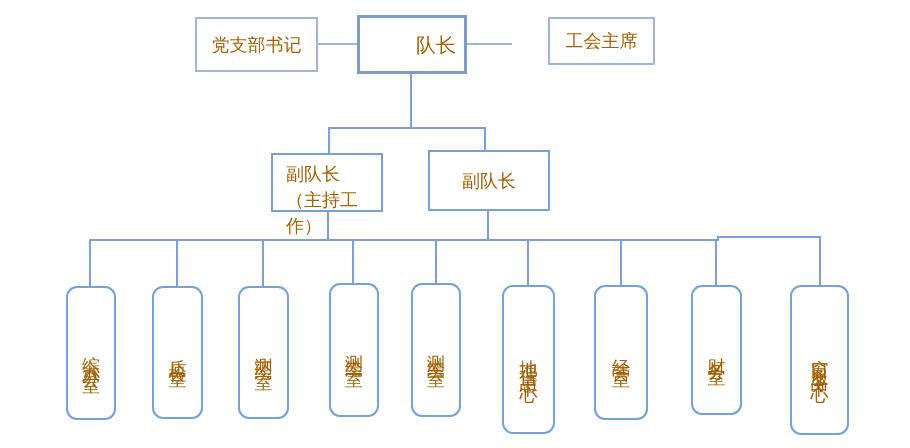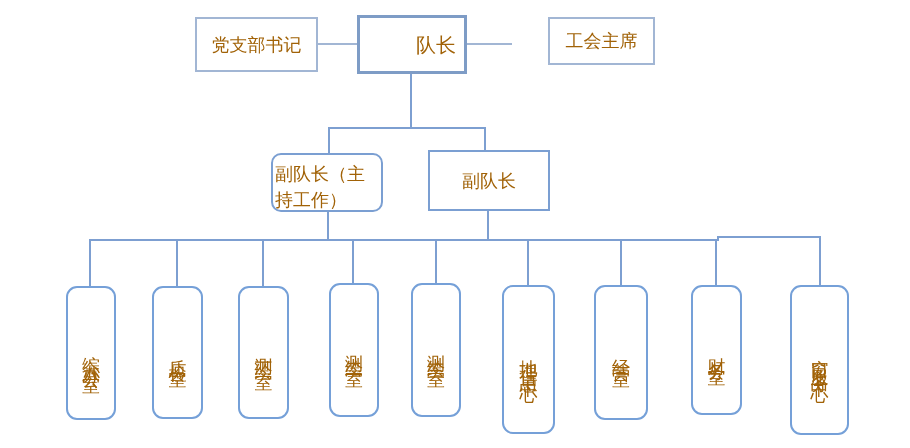--- a/index.html
+++ b/index.html
@@ -29,22 +29,21 @@
     text-align: center;
     color: #a16207;
   }
   .node.light { border-color: #a2b6d4; }
   .node.leader { border: 3px solid #7e9cc6; font-size: 20px; padding-left: 48px; }
   .node.deputy { border-color: #7b9fd2; }
   .node.deputy-lead {
     align-items: flex-start;
     justify-content: flex-start;
     text-align: left;
-    padding: 6px 2px;
-    border-radius: 10px;
+    padding: 6px 13px;
   }
   .node.dept {
     border: 2px solid #75a0d8;
     border-radius: 11px;
   }
   .vtext {
     writing-mode: vertical-rl;
     text-orientation: upright;
     letter-spacing: 5px;
     line-height: 1;

